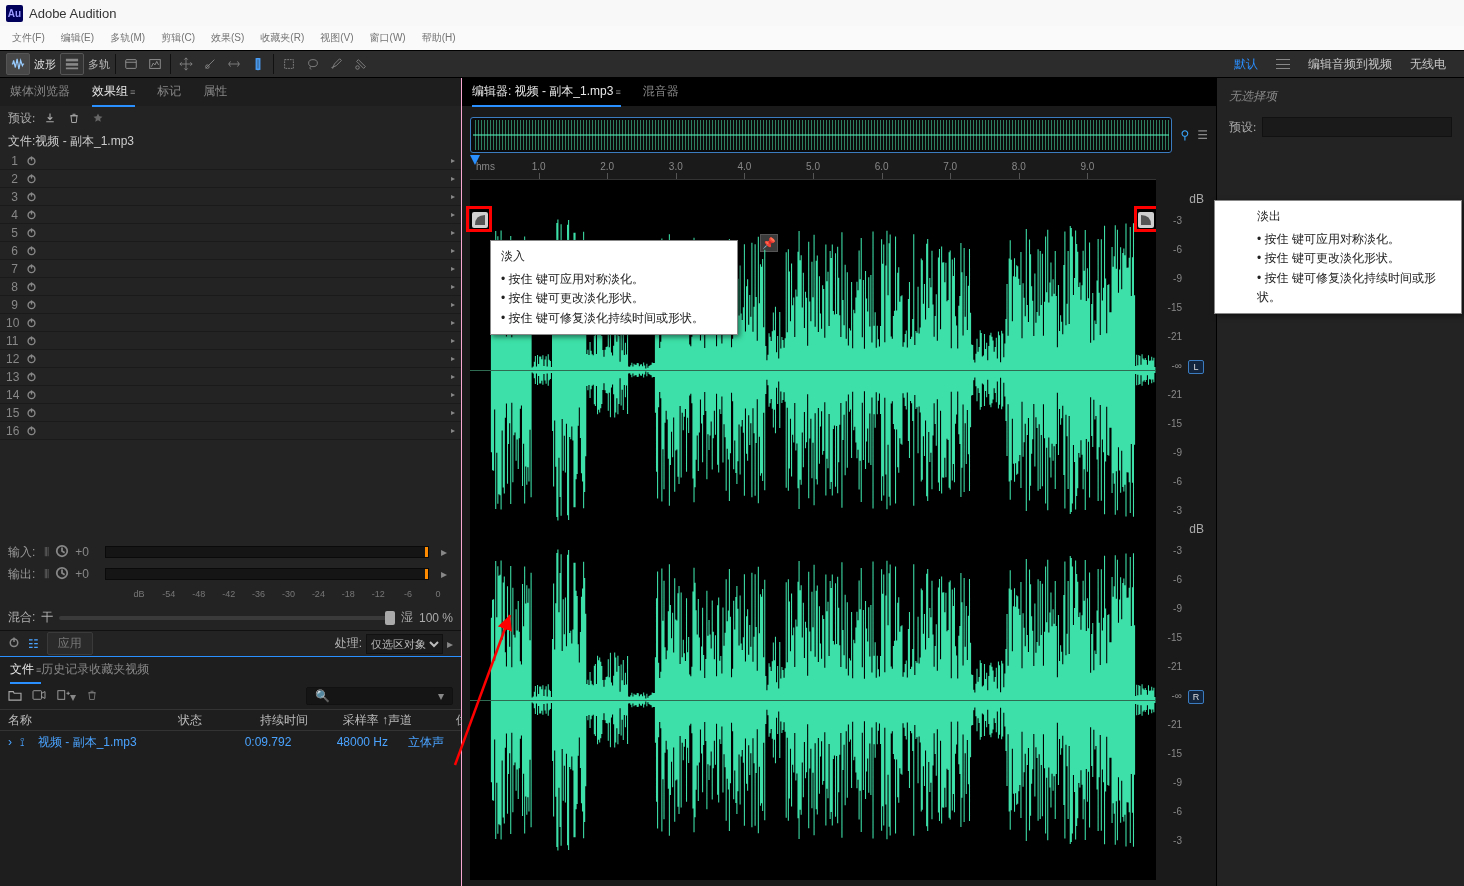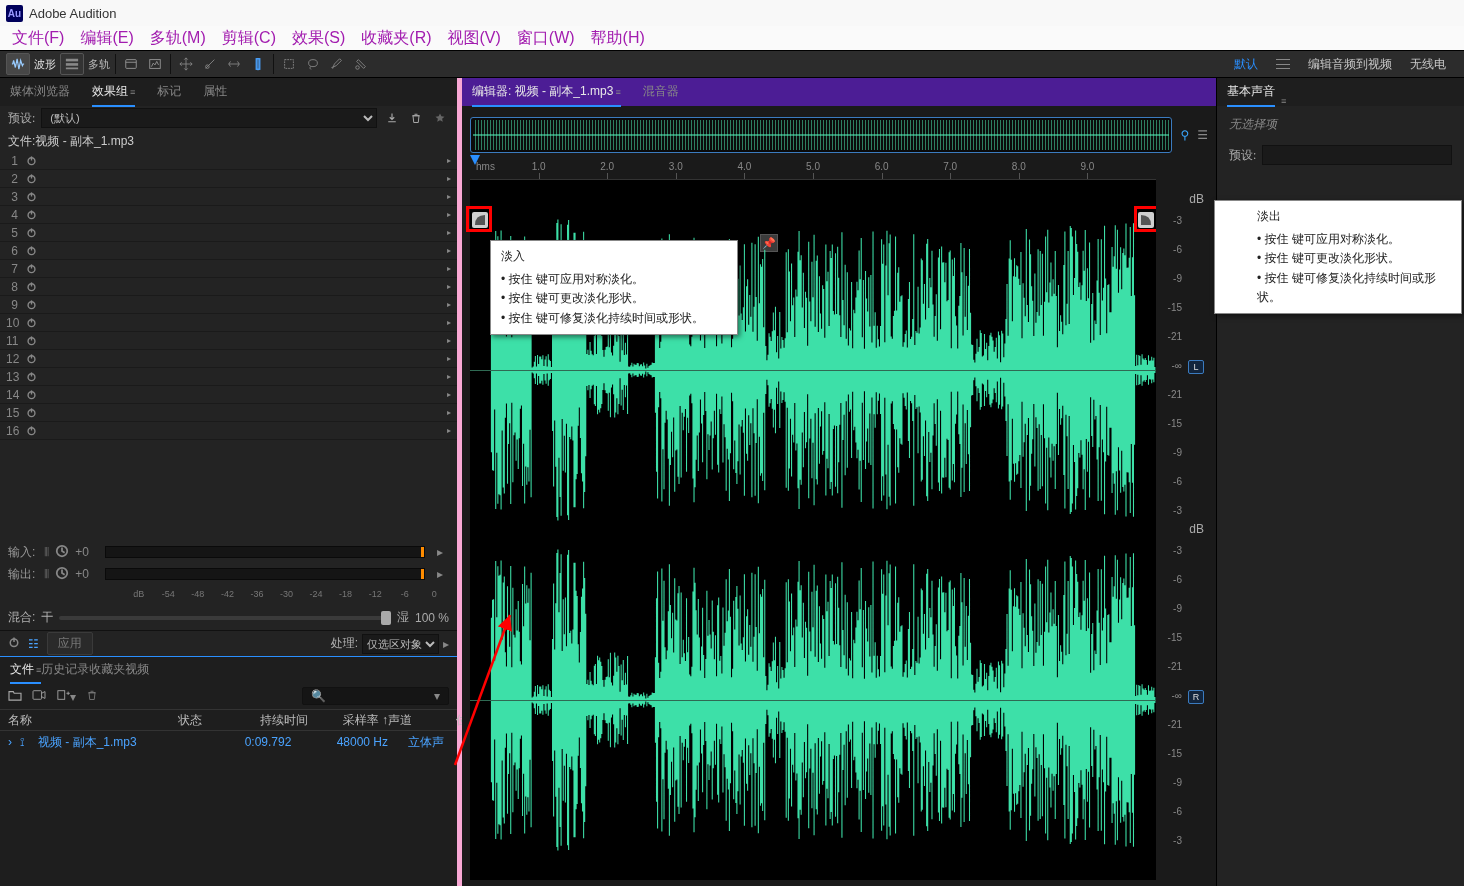--- a/index.html
+++ b/index.html
@@ -5,41 +5,41 @@
 * { margin:0; padding:0; box-sizing:border-box; font-family:"Microsoft YaHei",Arial,sans-serif; -webkit-font-smoothing:antialiased; }
 body { background:#1e1e1e; color:#b0b0b0; font-size:12px; overflow:hidden; width:1464px; height:886px; position:relative; }
 
 
 .titlebar { height:26px; background:#f8f8f8; display:flex; align-items:center; padding-left:6px; gap:6px; }
 .titlebar .logo { width:17px; height:17px; background:#00005b; color:#99f; display:flex; align-items:center; justify-content:center; font-size:10px; font-weight:bold; border-radius:2px; }
 .titlebar .title { color:#333; font-size:13px; }
 
 
 .menubar { height:24px; background:#fafafa; display:flex; align-items:center; padding-left:4px; }
-.menubar .item { padding:2px 8px; color:#a21caf; font-size:16px; cursor:default; }
+.menubar .item { padding:2px 8px; color:#737373; font-size:10px; cursor:default; }
 
 
 .toolbar { height:28px; background:#2c2c2c; border-top:1px solid #000; border-bottom:1px solid #000; display:flex; align-items:center; padding:0 4px; }
 .toolbar .sep { width:1px; height:20px; background:#111; margin:0 3px; }
 .toolbar .tbtn { min-width:24px; height:22px; display:flex; align-items:center; justify-content:center; color:#b0b0b0; font-size:11px; cursor:pointer; padding:0 4px; }
 .toolbar .tbtn.icon svg { width:14px; height:14px; }
 .toolbar .tbtn.box { border:1px solid #555; background:#333; border-radius:2px; margin:0 2px; }
 .toolbar .tbtn.active { background:#474747; }
 .toolbar .tbtn.blue { color:#4aa3ff; }
 .toolbar .right { margin-left:auto; display:flex; align-items:center; gap:18px; padding-right:14px; }
 .toolbar .right .link { color:#c8c8c8; cursor:pointer; }
 .toolbar .right .link.active { color:#2a8fff; }
 .toolbar .right .hamb { width:14px; height:10px; display:flex; flex-direction:column; justify-content:space-between; }
 .toolbar .right .hamb span { height:1px; background:#888; }
 
 
 .main { display:flex; height:calc(886px - 26px - 24px - 28px); }
 
 
-.left { width:462px; display:flex; flex-direction:column; background:#232323; border-right:5px solid #f9a8d4; }
+.left { width:462px; display:flex; flex-direction:column; background:#232323; border-right:1px solid #f9a8d4; }
 
 .tabs { height:28px; display:flex; align-items:flex-end; padding:0 10px; gap:22px; background:#1e1e1e; }
 .tabs .tab { padding:6px 0; color:#888; cursor:pointer; position:relative; }
 .tabs .tab.active { color:#e8e8e8; }
 .tabs .tab.active::after { content:""; position:absolute; left:0; right:0; bottom:-1px; height:2px; background:#2a8fff; }
 .tabs .menu-glyph { color:#888; font-size:9px; margin-left:2px; }
 
 .preset-row { height:24px; display:flex; align-items:center; background:#232323; padding:0 8px; gap:6px; }
 .preset-row .lbl { color:#aaa;font-family:Liberation Serif, serif; }
 .preset-row select { flex:1; background:#1a1a1a; border:1px solid #111; color:#bbb; height:20px; font-size:11px; padding:0 4px; }
@@ -102,21 +102,21 @@
 .files .row .wav-icon { width:18px; color:#4aa3ff;}
 .files .row div:nth-child(3){flex:0 0 140px;}
 .files .row div:nth-child(4){flex:0 0 50px;}
 .files .row div:nth-child(5){flex:0 0 80px;text-align:center;}
 .files .row div:nth-child(6){flex:0 0 80px;text-align:right;}
 .files .row div:nth-child(7){flex:0 0 56px;text-align:right;}
 
 
 .center { flex:1; background:#1a1a1a; display:flex; flex-direction:column; position:relative;}
 
-.etabs { height:28px; display:flex; align-items:flex-end; padding:0 10px; gap:22px; background:#4c1d95;}
+.etabs { height:28px; display:flex; align-items:flex-end; padding:0 10px; gap:22px; background:#000000;}
 .etabs .tab { padding:6px 0; color:#888; cursor:pointer; position:relative;}
 .etabs .tab.active { color:#e8e8e8;}
 .etabs .tab.active::after { content:""; position:absolute; left:0; right:0; bottom:-1px; height:2px; background:#2a8fff;}
 .etabs .menu-glyph {font-size:9px;color:#888;margin-left:2px;}
 
 .overview { height:46px; margin:6px 8px 0 8px; display:flex; align-items:center; gap:8px;}
 .overview .nav { flex:1; height:36px; border:1px solid #3b7bbf; border-radius:3px; background:#0a0a0a; position:relative; overflow:hidden;}
 .overview .nav .wave { position:absolute; inset:2px; background:
   repeating-linear-gradient(90deg, rgba(80,240,180,0.0) 0 2px, rgba(80,240,180,0.5) 2px 3px),
   linear-gradient(#0b0b0b,#0b0b0b);
@@ -287,21 +287,20 @@
 
   <div class="left">
     <div class="tabs" id="left-tabs">
         <span class="tab">媒体浏览器</span>
         <span class="tab active">效果组<span class="menu-glyph">≡</span></span>
         <span class="tab">标记</span>
         <span class="tab">属性</span>
       </div>
     <div class="preset-row">
       <span class="lbl">预设:</span>
-      <select><option>(默认)</option></select>
       <span class="icn">
           <svg width="12" height="12" viewBox="0 0 16 16">
             <path d="M8 2v8m-3-3l3 3 3-3M3 13h10" stroke="#aaa" fill="none" stroke-width="1.5"></path>
           </svg>
         </span>
       <span class="icn">
           <svg width="12" height="12" viewBox="0 0 16 16">
             <path d="M4 5h8l-1 9H5zM3 5h10M6 3h4" stroke="#aaa" fill="none" stroke-width="1.3"></path>
           </svg>
         </span>
@@ -707,24 +706,20 @@
           <span class="v" style="top: 573px;">-15</span>
           <span class="v" style="top: 602px;">-9</span>
           <span class="v" style="top: 631px;">-6</span>
           <span class="v" style="top: 660px;">-3</span>
           <span class="chan" style="top: 510px;">R</span>
         </div>
     </div>
   </div>
 
   <div class="rightp">
-    <div class="rtabs">
-      <span class="tab">基本声音</span>
-        <span class="menu-glyph">≡</span>
-    </div>
     <div class="msg">无选择项</div>
     <div class="preset-row">
       <span class="lbl">预设:</span>
       <div class="field"></div>
     </div>
 
     <div class="tooltip out" id="tt-out" style="position:absolute; right:2px; top:200px;padding-left:42px;">
         <h4>淡出</h4>
         <div>• 按住 <alt> 键可应用对称淡化。</alt></div>
         <div>• 按住 <ctrl> 键可更改淡化形状。</ctrl></div>

